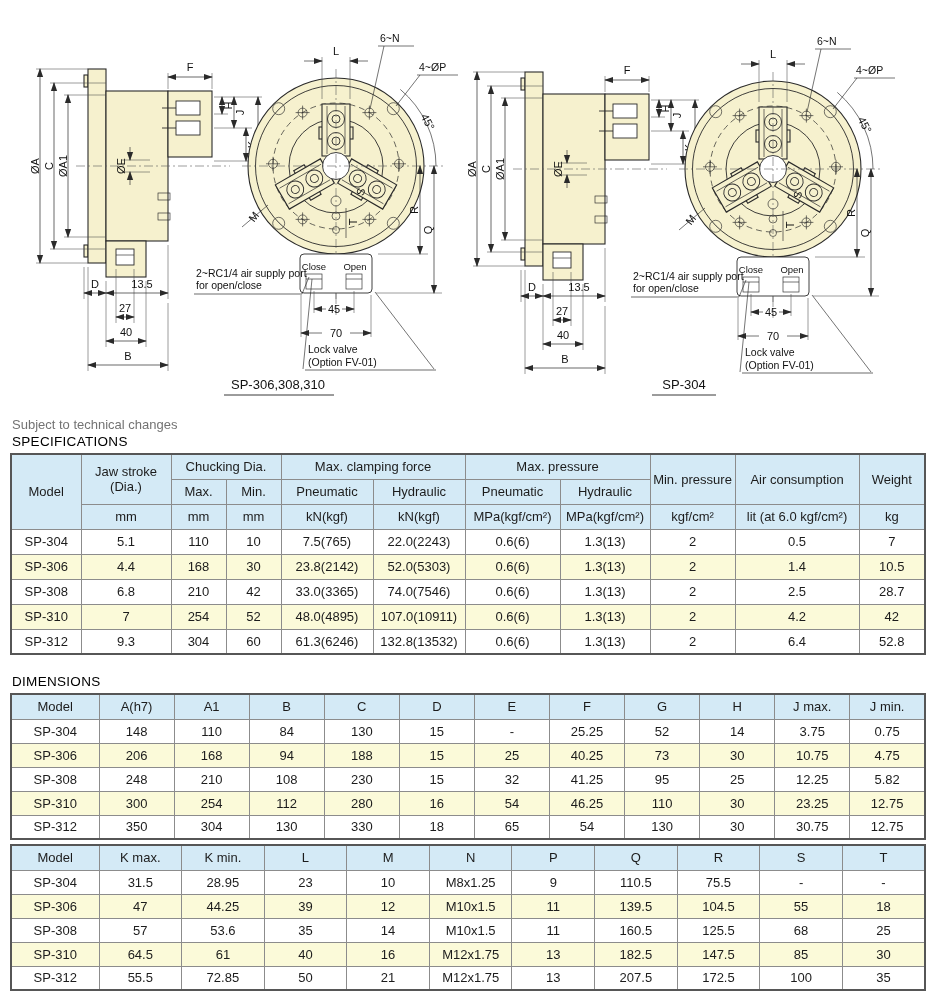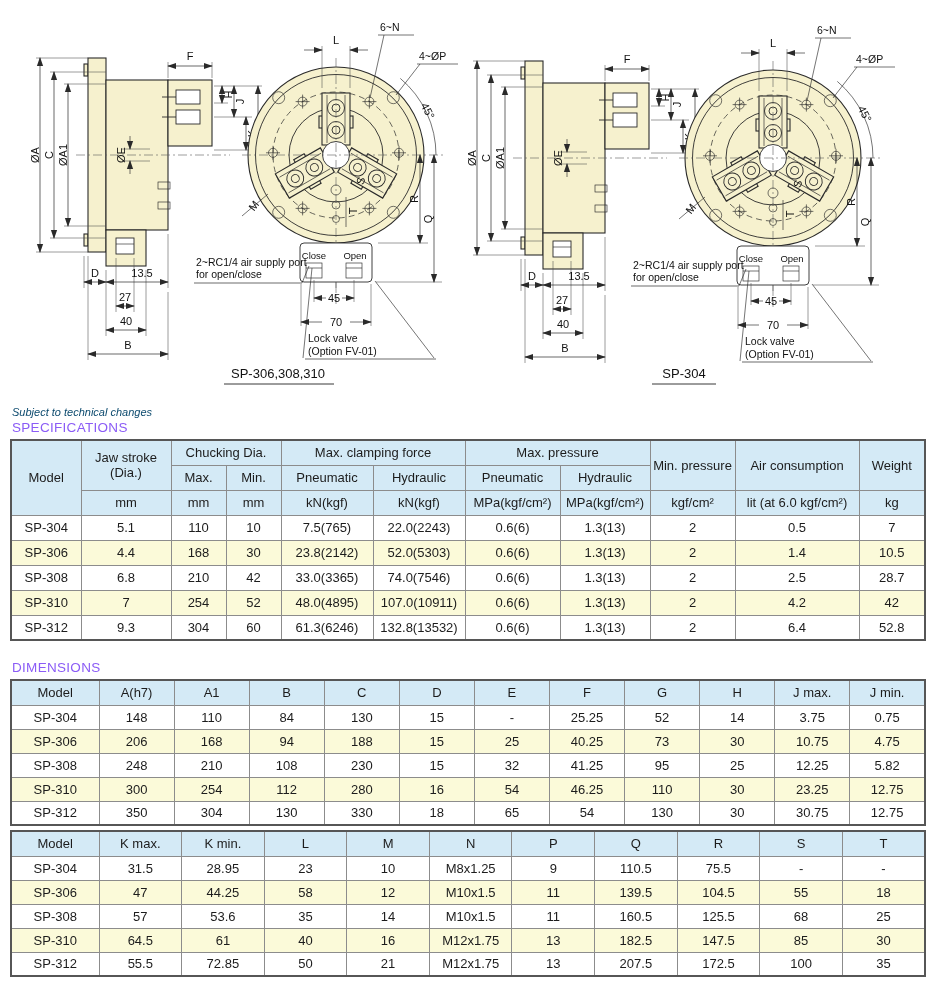--- a/index.html
+++ b/index.html
@@ -2,25 +2,25 @@
 <html><head>
 <meta charset="utf-8">
 <style>
   * { box-sizing: border-box; }
   html,body { margin:0; padding:0; }
   body {
     width: 935px; height: 1005px; background:#ffffff;
     font-family: "Liberation Sans", sans-serif; color:#1c1c1c;
     overflow: hidden;
   }
-  .drawings { width:767px; height:396px; }
+  .drawings { width:767px; height:396px;margin-top:11px; }
   .drawings svg { display:block; }
 
-  .note-red { color:#0c4a6e; font-size:11px; margin:10px 0 1px 12px;font-style:italic; }
-  .section-title { color:#8b5cf6; font-size:13.5px; letter-spacing:.3px; margin:2px 0 4px 12px; }
+  .note-red { color:#737373; font-size:13px; margin:10px 0 1px 12px; }
+  .section-title { color:#000000; font-size:13.5px; letter-spacing:.3px; margin:2px 0 4px 12px; }
   .section-title.mt { margin-top:19px; }
 
   table { border-collapse:collapse; table-layout:fixed; margin-left:10px; border:2px solid #565656; }
   th, td {
     border:1px solid #8c8c8c; text-align:center; vertical-align:middle;
     font-size:13px; font-weight:normal; padding:1px 2px; color:#1c1c1c;
     overflow:hidden; white-space:nowrap;
   }
   thead th { background:#d4eaf6; }
   .spec-table { width:915px; }
@@ -506,21 +506,21 @@
         <td>9</td>
         <td>110.5</td>
         <td>75.5</td>
         <td>-</td>
         <td>-</td>
       </tr>
       <tr class="alt">
         <td>SP-306</td>
         <td>47</td>
         <td>44.25</td>
-        <td>58</td>
+        <td>39</td>
         <td>12</td>
         <td>M10x1.5</td>
         <td>11</td>
         <td>139.5</td>
         <td>104.5</td>
         <td>55</td>
         <td>18</td>
       </tr>
       <tr>
         <td>SP-308</td>

